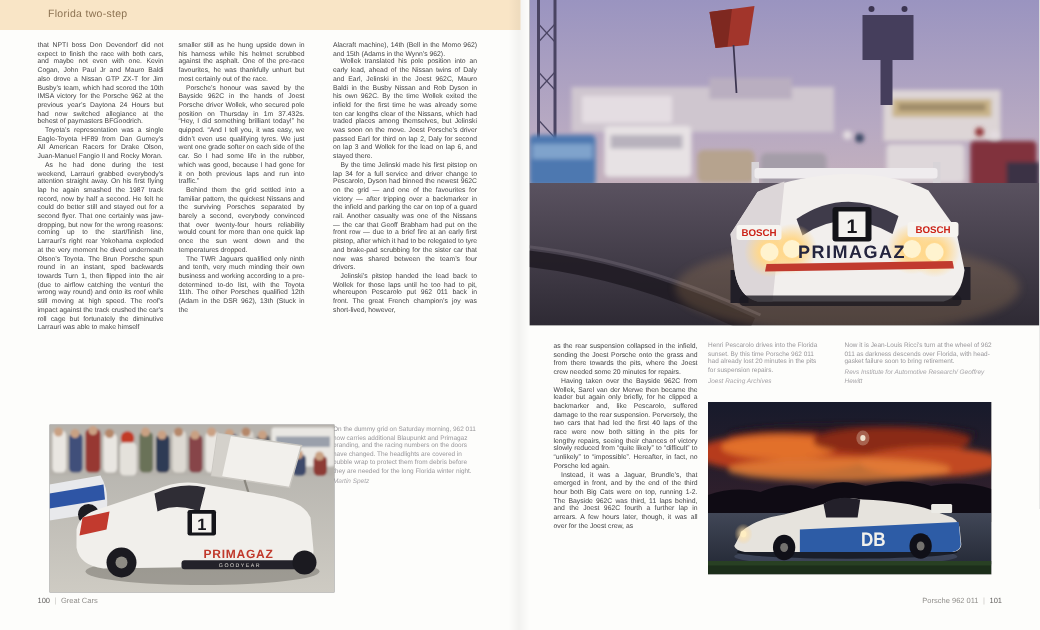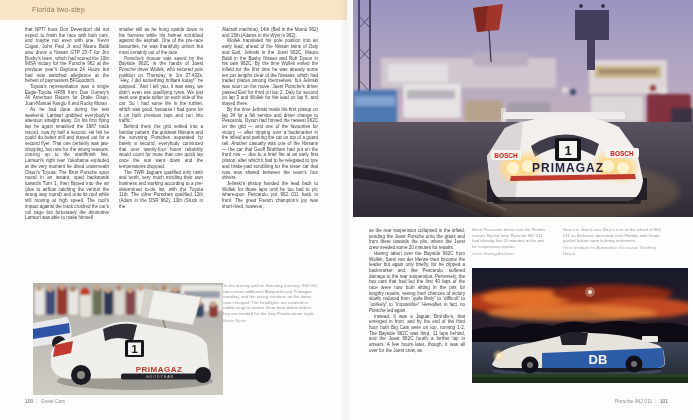--- a/index.html
+++ b/index.html
@@ -26,21 +26,21 @@
   .caption{position:absolute;font-size:4.3px;line-height:5.5px;color:#98969a;}
   .caption .credit{display:block;font-style:italic;color:#a8a6aa;margin-top:1.5px;}
   #cap-paddock{left:222px;top:283px;width:96px;}
   #cap-sunset{left:472px;top:227px;width:76px;}
   #cap-night{left:563px;top:227px;width:104px;}
 
   
   .photo{position:absolute;overflow:hidden;background:#888;}
   #photo-dusk{left:353px;top:0;width:340px;height:217px;}
   #photo-paddock{left:33px;top:283px;width:190px;height:112px;}
-  #photo-sunset{left:472px;top:268px;width:216px;height:115px;}
+  #photo-sunset{left:472px;top:268px;width:189px;height:115px;}
 
   
   .footer{position:absolute;top:398px;font-size:5px;color:#8f8d8a;white-space:nowrap;}
   #footer-left{left:25px;}
   #footer-right{right:25px;text-align:right;}
   .footer .pg{color:#63615f;}
   .footer .sep{color:#c9c7c3;margin:0 3px;}
 
   .gutter{position:absolute;left:339px;top:0;width:14px;height:100%;pointer-events:none;
           background:linear-gradient(90deg,rgba(0,0,0,0) 0%,rgba(0,0,0,.045) 50%,rgba(0,0,0,0) 100%);}

